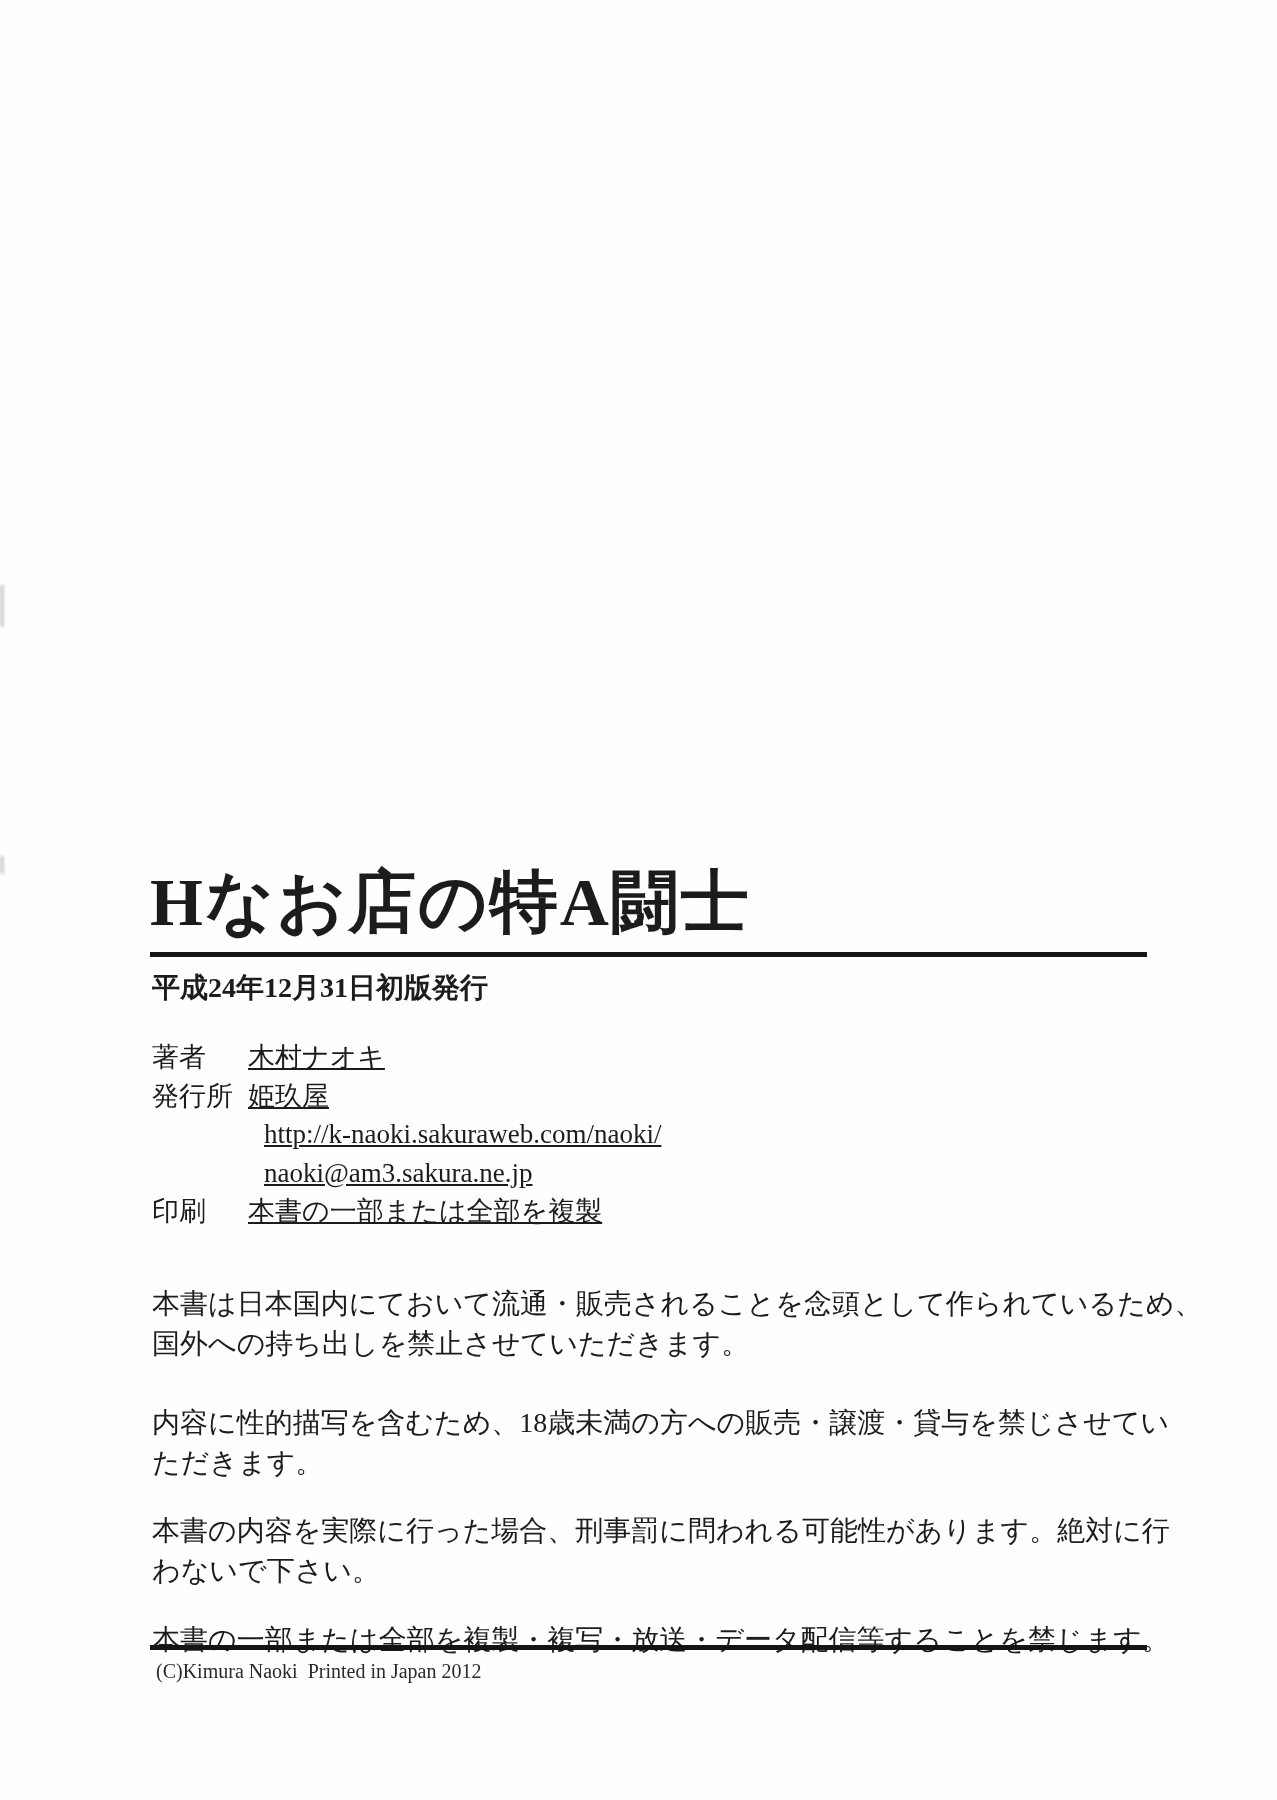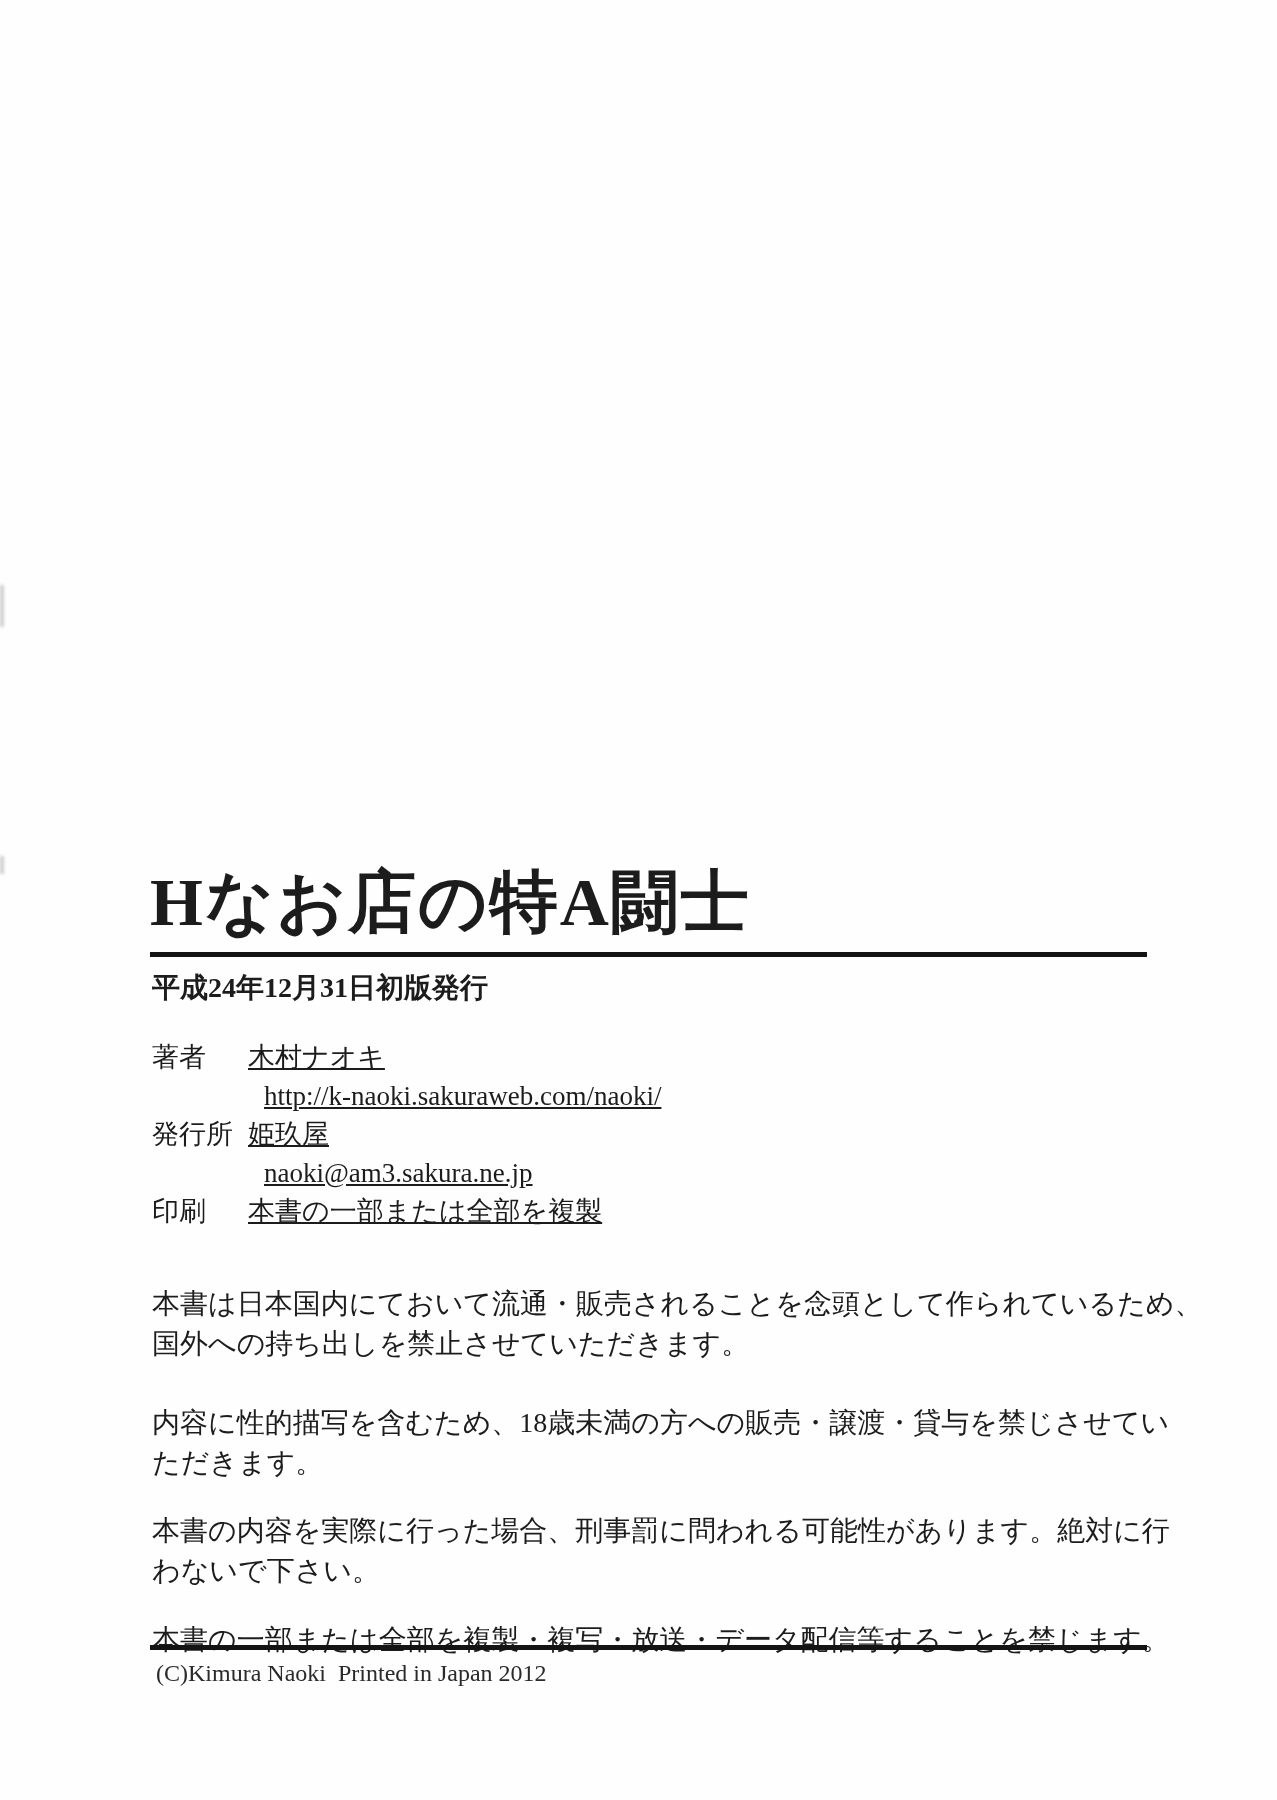--- a/index.html
+++ b/index.html
@@ -75,21 +75,21 @@
     white-space: nowrap;
   }
   .notice-1 { top: 1260px; }
   .notice-2 { top: 1379px; }
   .notice-3 { top: 1487px; }
   .notice-4 { top: 1596px; }
   .copyright {
     position: absolute;
     left: 156px;
     top: 1660px;
-    font-size: 24px;
+    font-size: 20px;
     white-space: pre;
     color: #2a2a2a;
   }
   .page-number {
     position: absolute;
     left: 20px;
     top: 1828px;
     font-size: 37px;
     color: #a16207;
     margin-left: 8px;
@@ -116,25 +116,25 @@
   <div class="title">Hなお店の特A闘士</div>
 
   <div class="rule rule-top"></div>
 
   <div class="edition-date">平成24年12月31日初版発行</div>
 
   <div class="credits">
     <div class="credit-row">
       <span class="credit-label">著者</span><span class="credit-value">木村ナオキ</span>
     </div>
+    <div class="credit-row">
+      <span class="credit-label">発行所</span><span class="credit-value">姫玖屋</span>
+    </div>
     <div class="credit-row indent">
       <span class="credit-value">http://k-naoki.sakuraweb.com/naoki/</span>
-    </div>
-    <div class="credit-row">
-      <span class="credit-label">発行所</span><span class="credit-value">姫玖屋</span>
     </div>
     <div class="credit-row indent">
       <span class="credit-value">naoki@am3.sakura.ne.jp</span>
     </div>
     <div class="credit-row">
       <span class="credit-label">印刷</span><span class="credit-value">本書の一部または全部を複製</span>
     </div>
   </div>
 
   <div class="notice notice-1">

